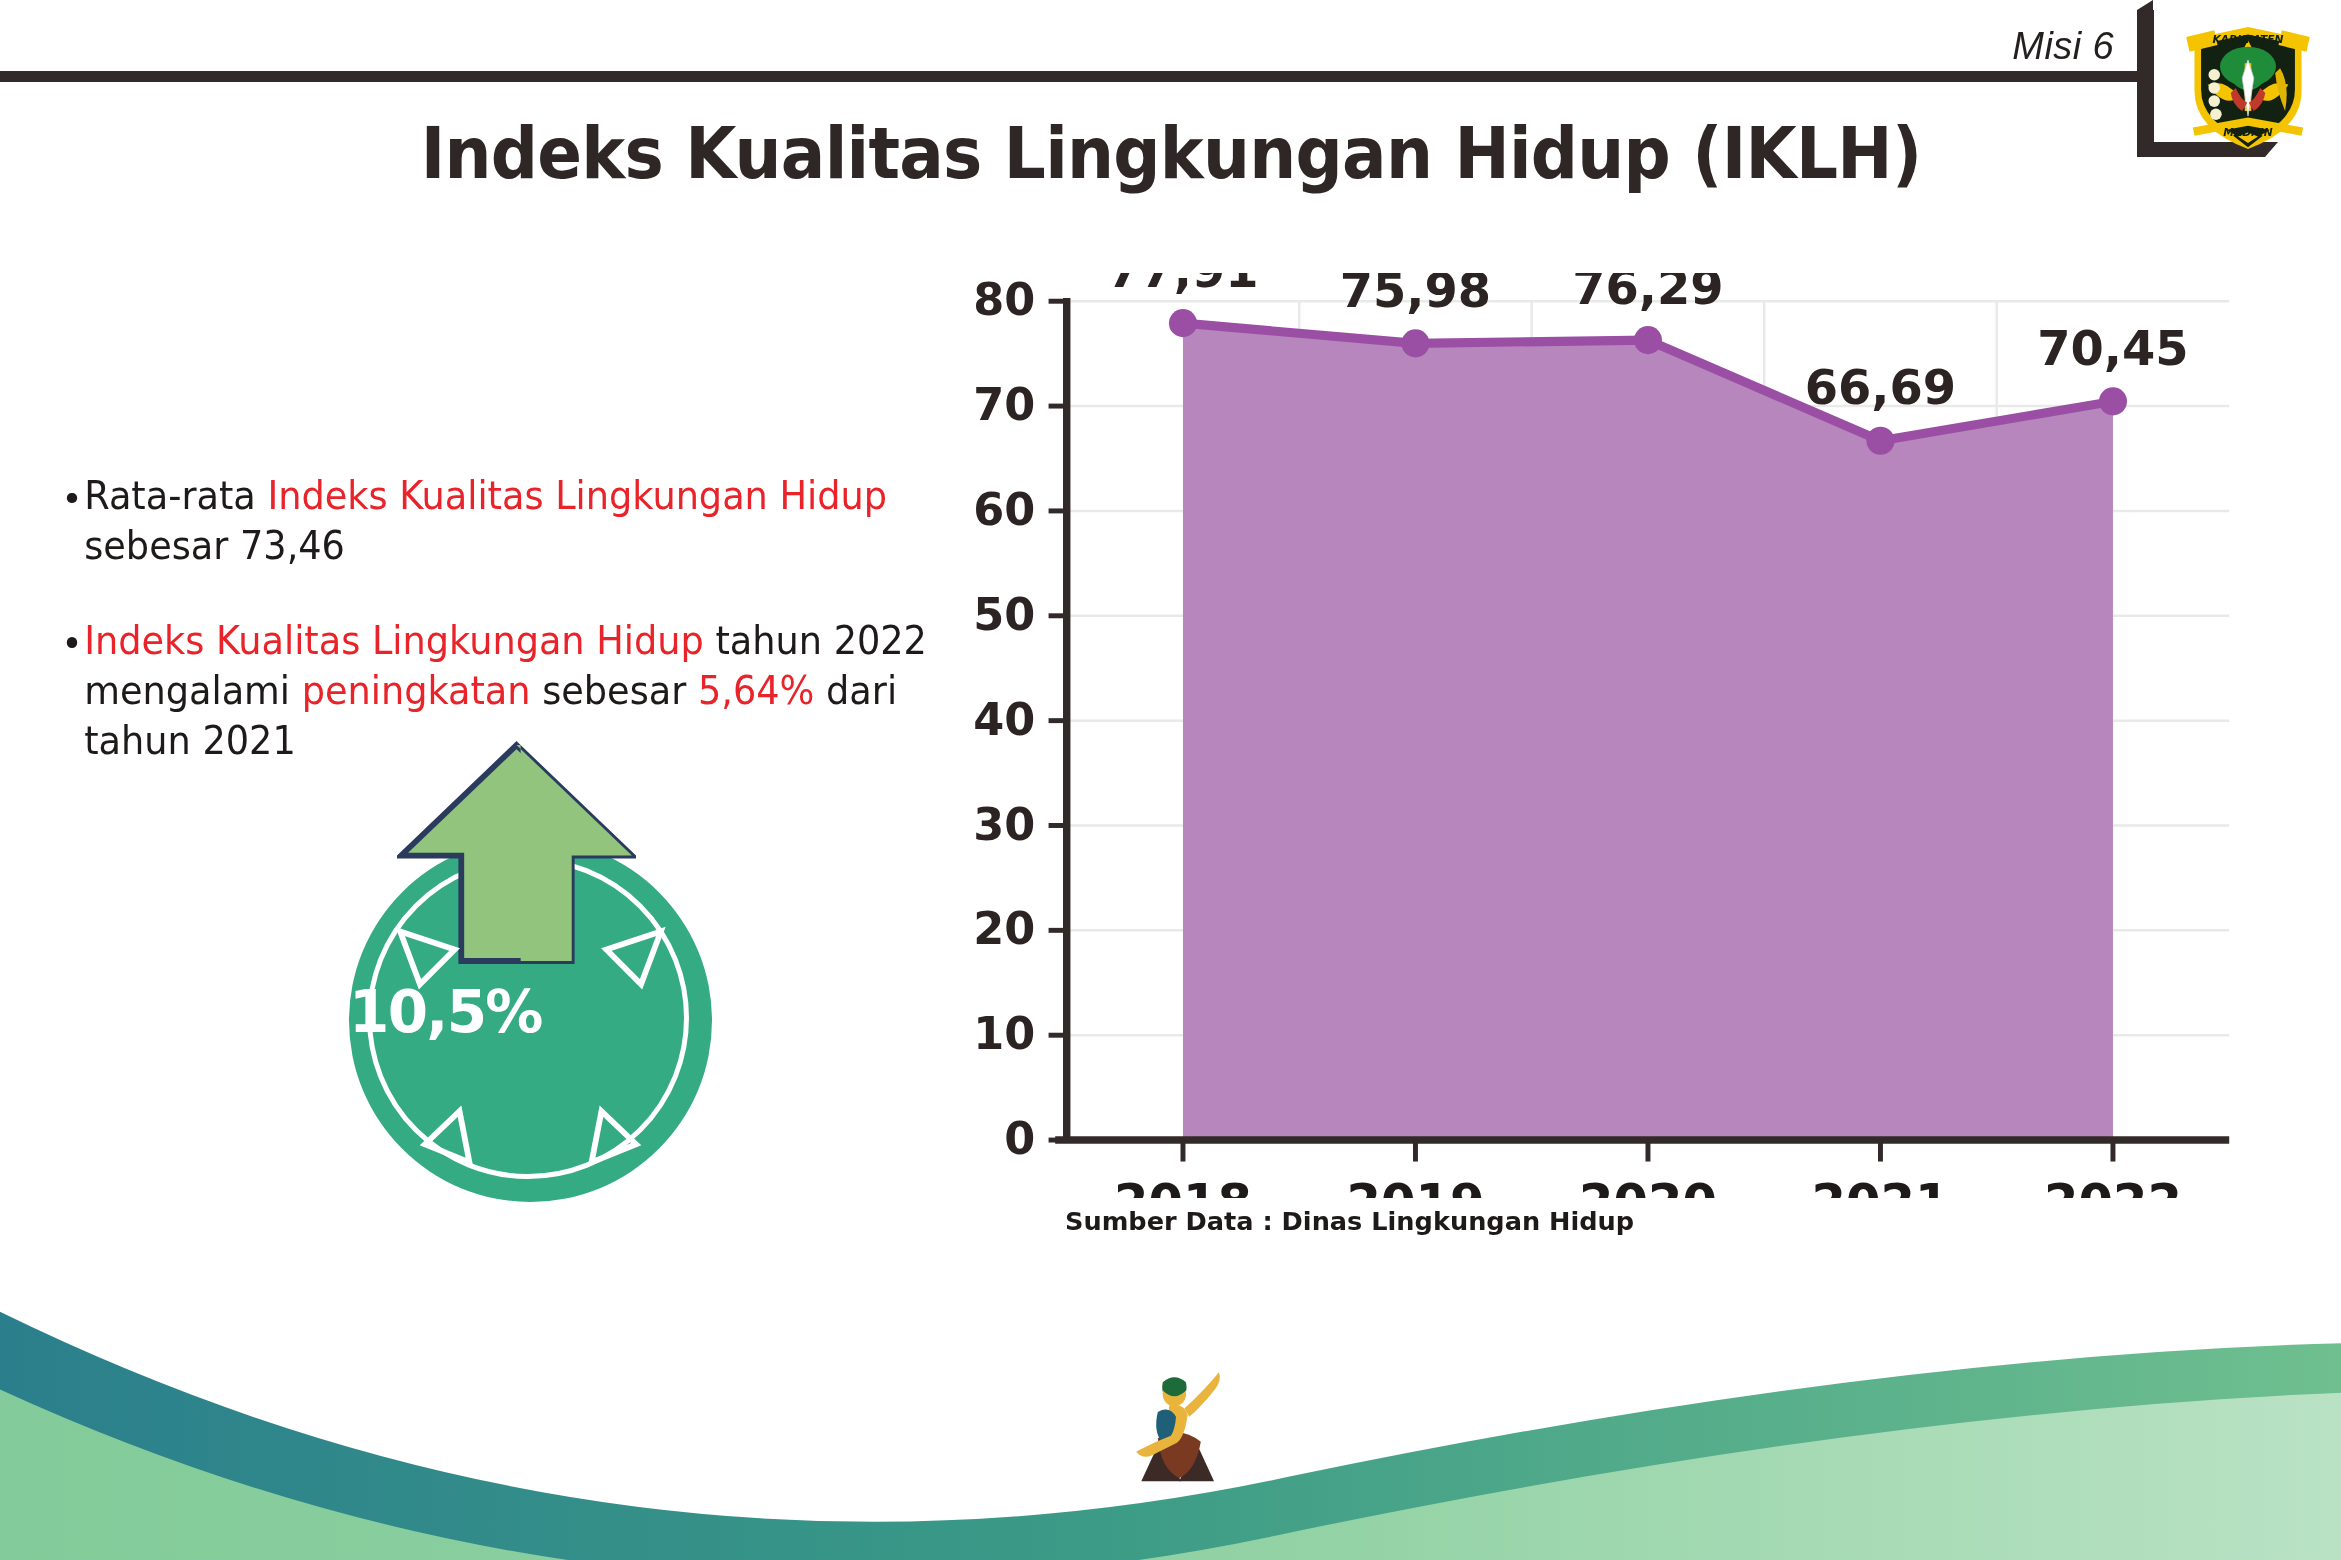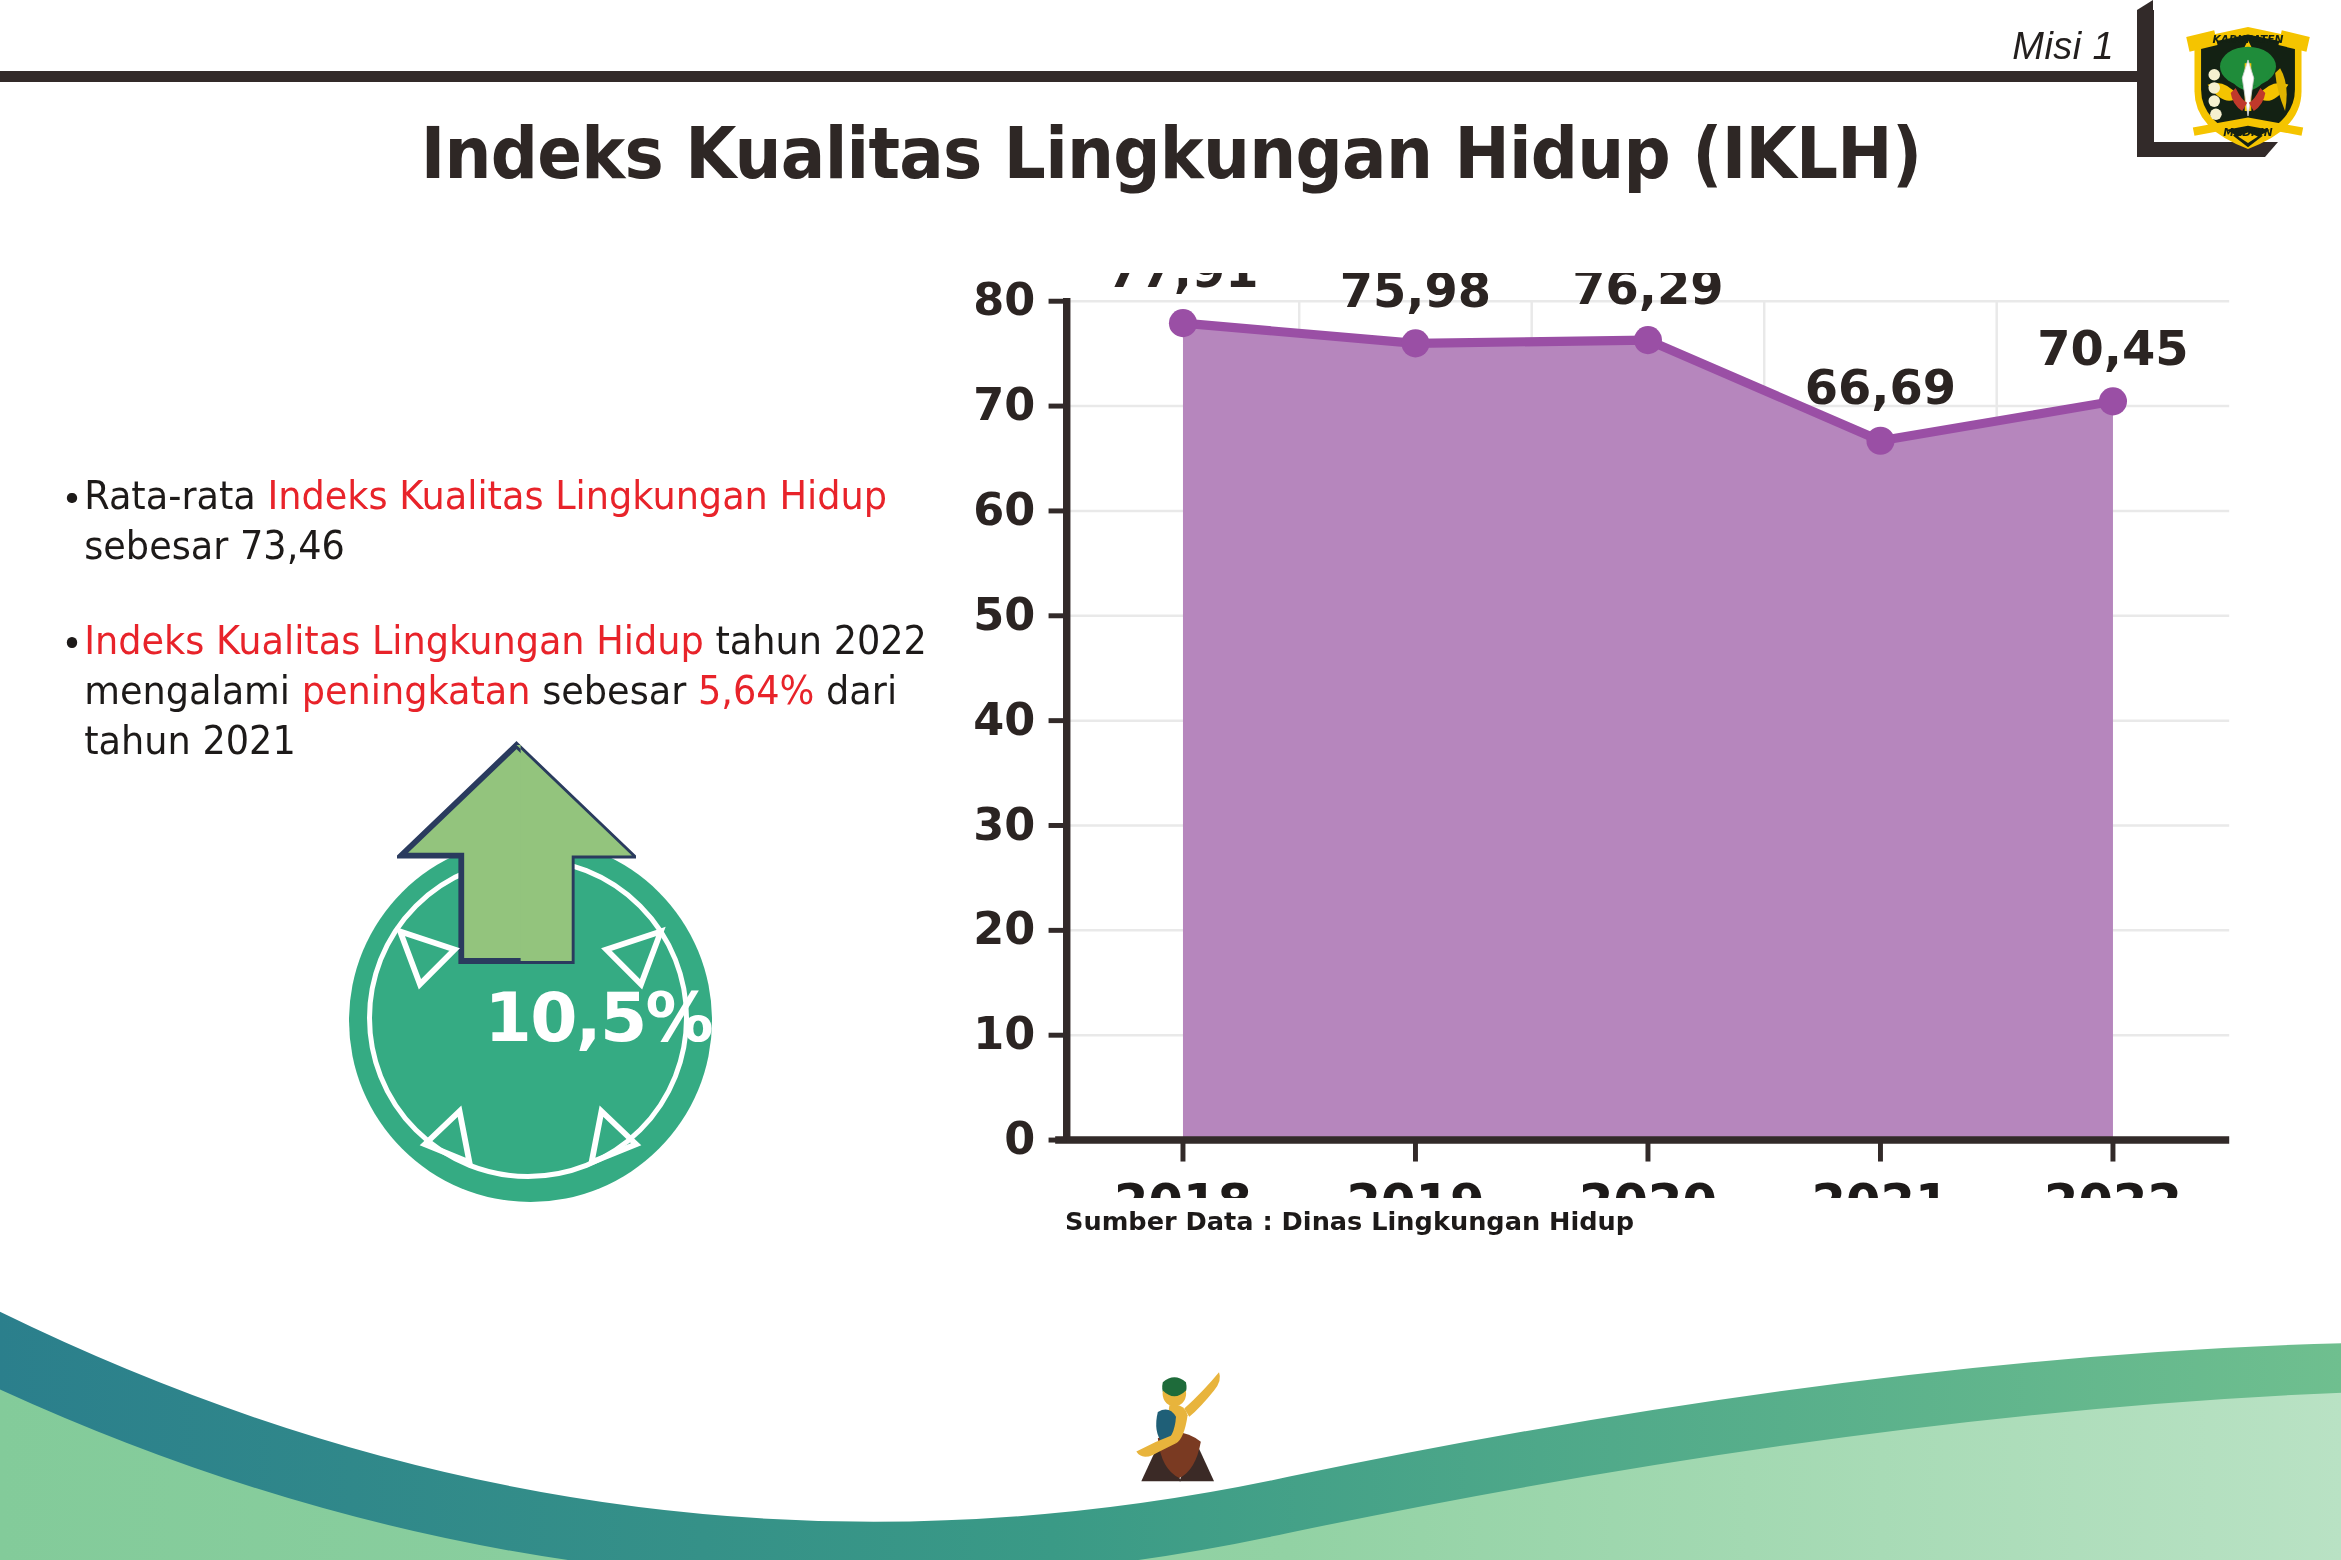--- a/index.html
+++ b/index.html
@@ -68,23 +68,23 @@
   .badge{position:absolute;left:324px;top:740px;width:446px;height:462px;}
   .badge-circle{
     position:absolute;left:25px;top:99px;width:363px;height:363px;
     border-radius:50%;background:#35ab83;
   }
   .badge-ring{
     position:absolute;left:43px;top:117px;width:322px;height:322px;
     border-radius:50%;border:5.8px solid #ffffff;box-sizing:border-box;
   }
   .badge-value{
-    position:absolute;left:25px;top:238px;width:363px;text-align:right;
+    position:absolute;left:25px;top:238px;width:363px;text-align:left;
     font-family:"DejaVu Sans",sans-serif;font-weight:bold;
-    font-size:68px;color:#ffffff;letter-spacing:-1.7px;
+    font-size:58px;color:#ffffff;letter-spacing:-1.7px;
   }
   .arrow{position:absolute;left:73px;top:0px;width:239px;height:264px;}
 
   
   .chart{position:absolute;left:966px;top:273px;width:1321px;height:925px;}
   .src{
     position:absolute;left:1065px;top:1206px;
     font-family:"DejaVu Sans",sans-serif;
     font-weight:bold;font-size:25.6px;color:#1d1a19;
   }
@@ -102,21 +102,21 @@
 </style>
 </head>
 <body>
 
 <div class="root">
 
   <div class="header-rule"></div>
   <div class="bracket-v"></div>
   <div class="bracket-h"></div>
 
-  <div class="misi">Misi 1</div>
+  <div class="misi">Misi 6</div>
 
   <div class="logo">
     <svg viewBox="0 0 170 172" width="140" height="142">
       <path d="M20 32 L85 18 L150 32 L150 96 Q150 142 85 166 Q20 142 20 96 Z" fill="#f5c400"></path>
       <path d="M28 39 L85 27 L142 39 L142 94 Q142 134 85 156 Q28 134 28 94 Z" fill="#132113"></path>
       <path d="M10 30 L44 22 L48 40 L14 48 Z" fill="#f5c400"></path>
       <path d="M160 30 L126 22 L122 40 L156 48 Z" fill="#f5c400"></path>
       <polygon points="85,34 91,46 104,46 94,54 98,67 85,59 72,67 76,54 66,46 79,46" fill="#f5c400"></polygon>
       <ellipse cx="85" cy="66" rx="34" ry="24" fill="#1f8c3a"></ellipse>
       <path d="M55 66 q10 26 30 30 q20 -4 30 -30 q-8 20 -30 26 q-22 -6 -30 -26Z" fill="#1f8c3a"></path>

